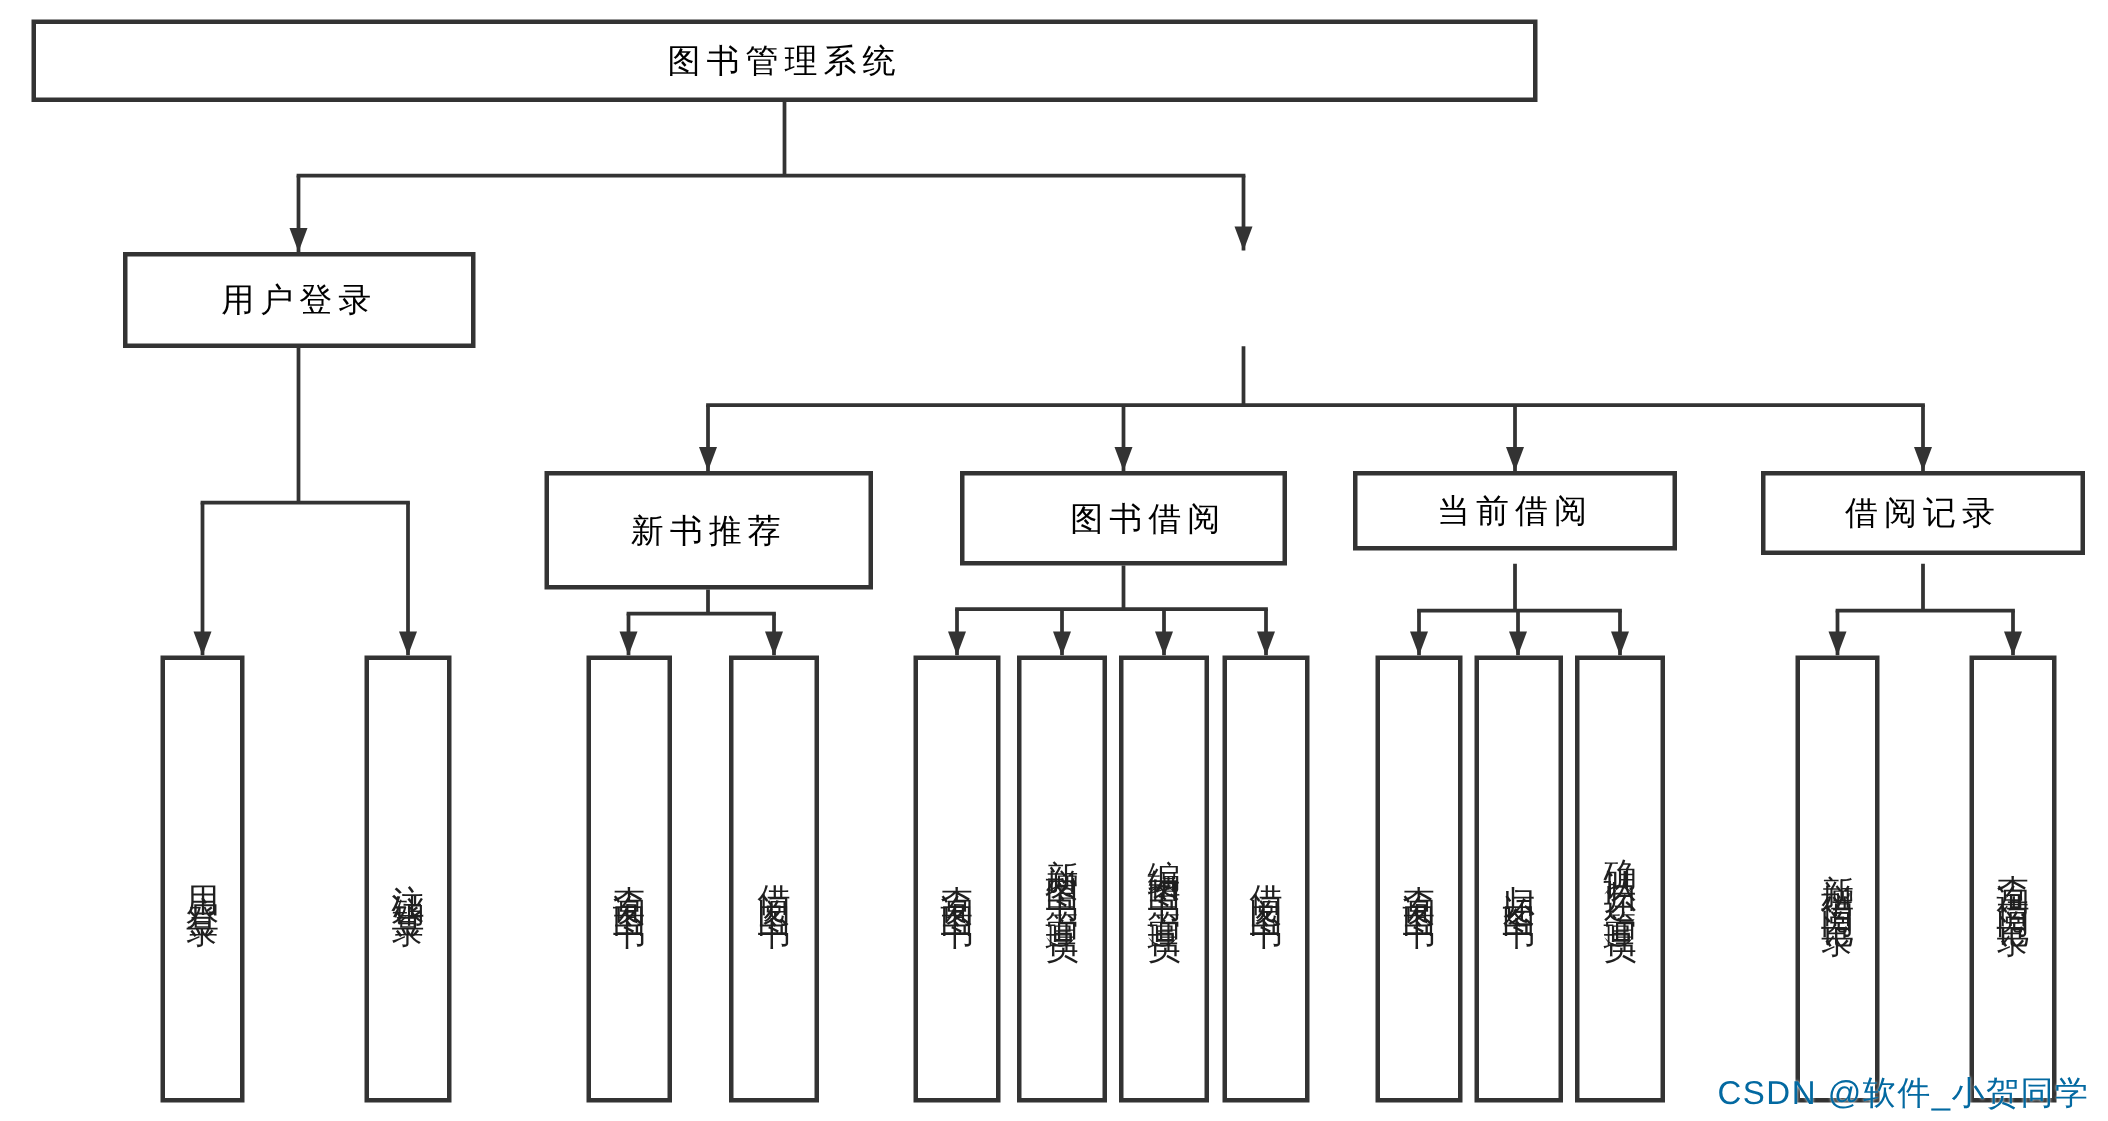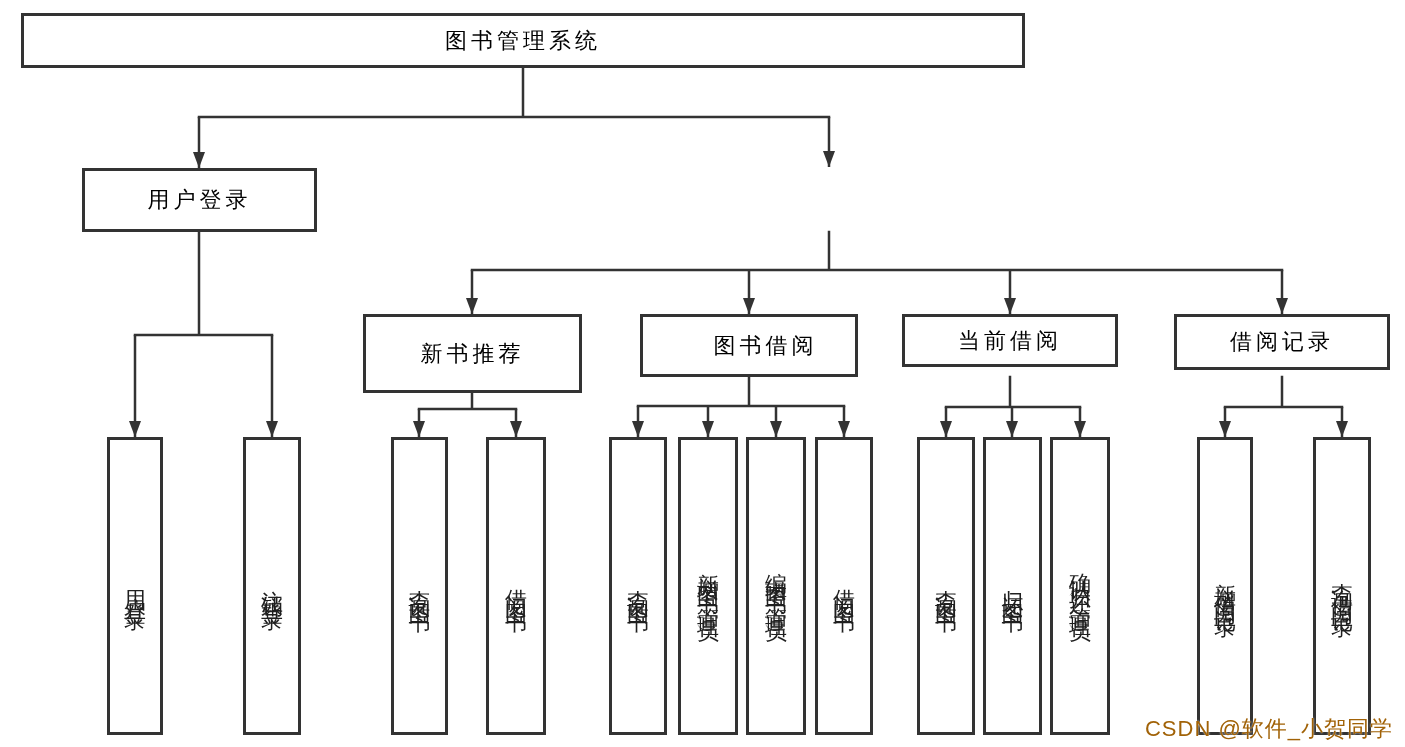--- a/index.html
+++ b/index.html
@@ -47,21 +47,21 @@
     height: 298px;
     z-index: 2;
     line-height: 1;
   }
   #watermark {
     position: absolute;
     right: 12px;
     top: 714px;
     font-size: 22px;
     letter-spacing: 1px;
-    color: #a16207;
+    color: #0369a1;
     text-shadow: 0 0 2px #ffffff;
     z-index: 5;
     white-space: nowrap;
   }
 </style>
 </head>
 <body>
 
 <div id="stage">
 

